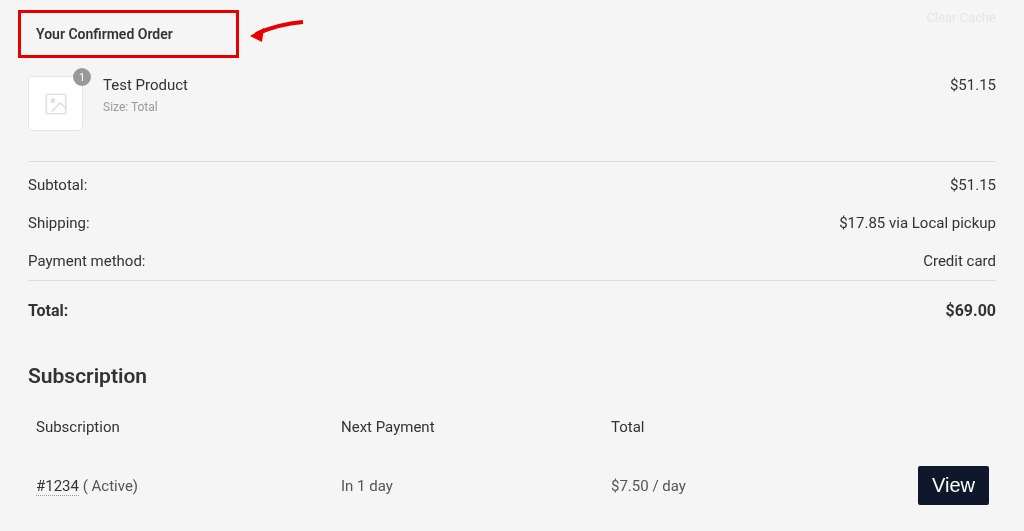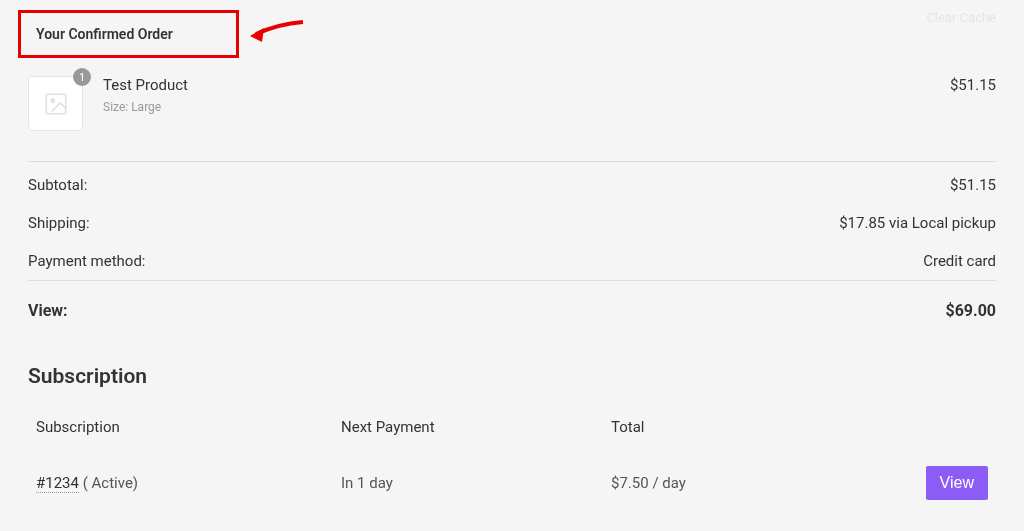--- a/index.html
+++ b/index.html
@@ -167,25 +167,25 @@
     .col-action {
       width: 70px;
       text-align: right;
     }
     .order-link {
       color: #333;
       text-decoration: none;
       border-bottom: 1px dotted #999;
     }
     .view-btn {
-      background: #8b5cf6;
+      background: #0f172a;
       color: #fff;
       border: none;
       padding: 8px 14px;
-      font-size: 16px;
+      font-size: 20px;
       border-radius: 2px;
       cursor: pointer;
     }
   </style>
 </head>
 <body>
 
 
 
 <div class="clear-cache">Clear Cache</div>
@@ -204,21 +204,21 @@
       <svg viewBox="0 0 24 24" fill="none" stroke="#888" stroke-width="1.5">
         <rect x="3" y="3" width="18" height="18" rx="1"></rect>
         <circle cx="9" cy="9" r="1.5" fill="#888"></circle>
         <path d="M21 16 L16 11 L8 19"></path>
       </svg>
     </div>
     <div class="qty-badge">1</div>
   </div>
   <div class="product-info">
     <div class="product-name">Test Product</div>
-    <div class="product-meta">Size: Large</div>
+    <div class="product-meta">Size: Total</div>
   </div>
   <div class="product-price">$51.15</div>
 </div>
 
 <hr class="divider">
 
 <div class="summary-row first">
   <span>Subtotal:</span>
   <span>$51.15</span>
 </div>
@@ -227,21 +227,21 @@
   <span>$17.85 via Local pickup</span>
 </div>
 <div class="summary-row">
   <span>Payment method:</span>
   <span>Credit card</span>
 </div>
 
 <hr class="divider">
 
 <div class="total-row">
-  <span>View:</span>
+  <span>Total:</span>
   <span class="amount">$69.00</span>
 </div>
 
 <h3 class="subscription-heading">Subscription</h3>
 
 <div class="sub-table">
   <div class="sub-header">
     <div class="col-sub">Subscription</div>
     <div class="col-next">Next Payment</div>
     <div class="col-total">Total</div>

